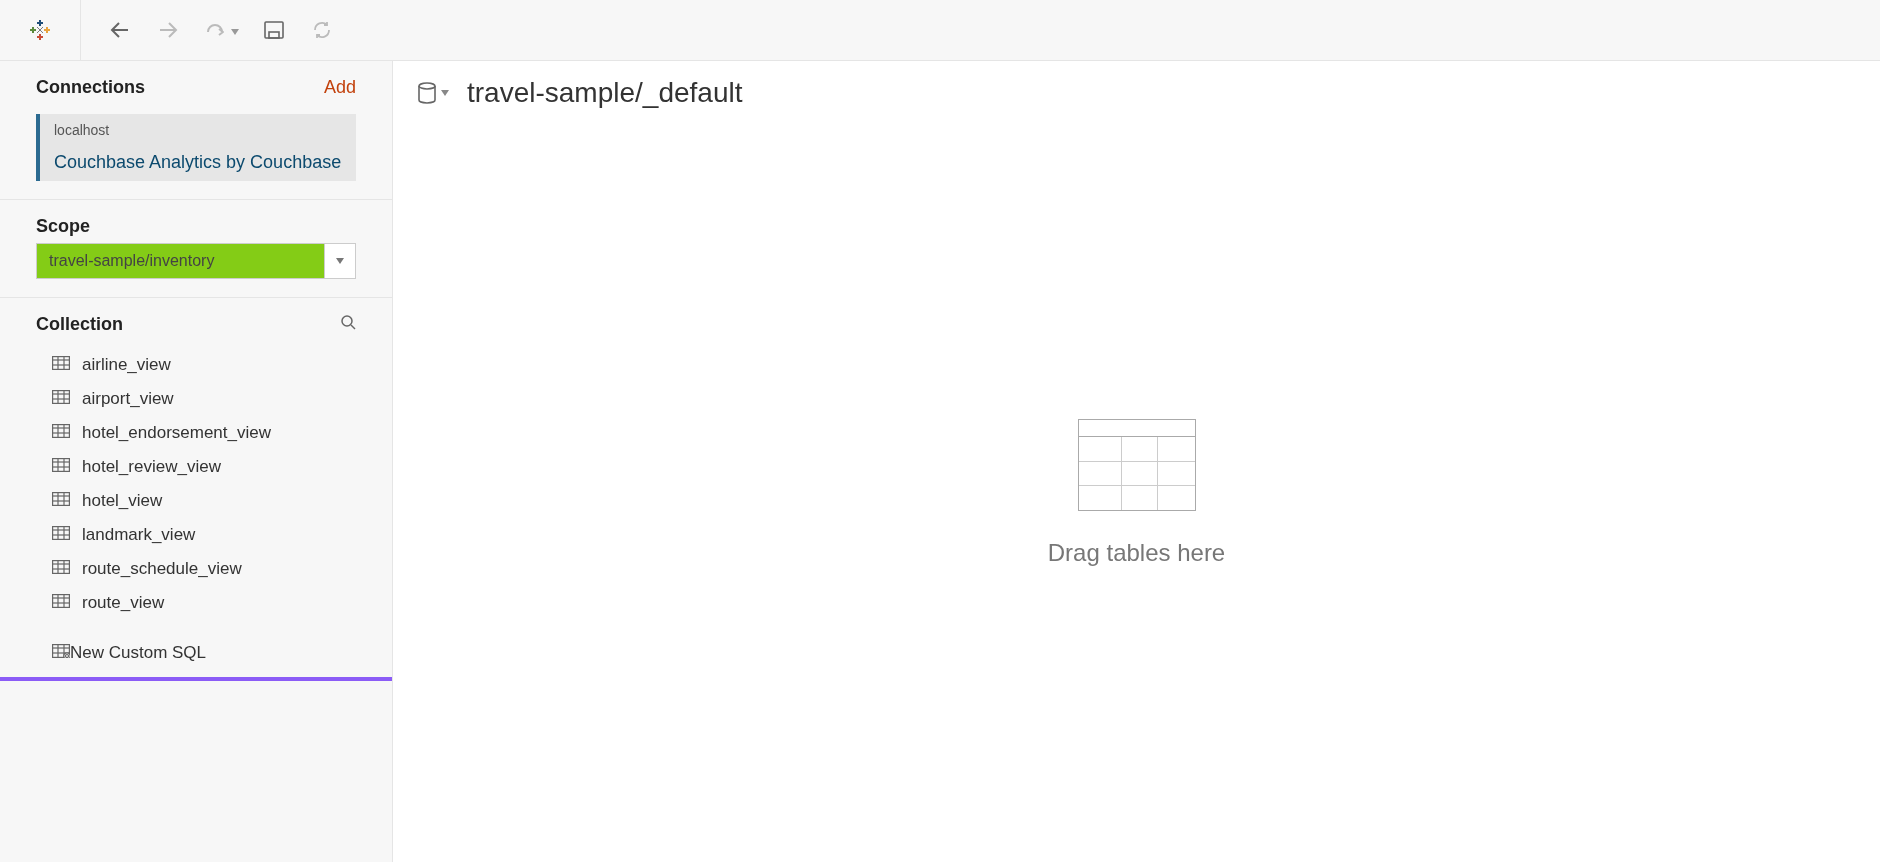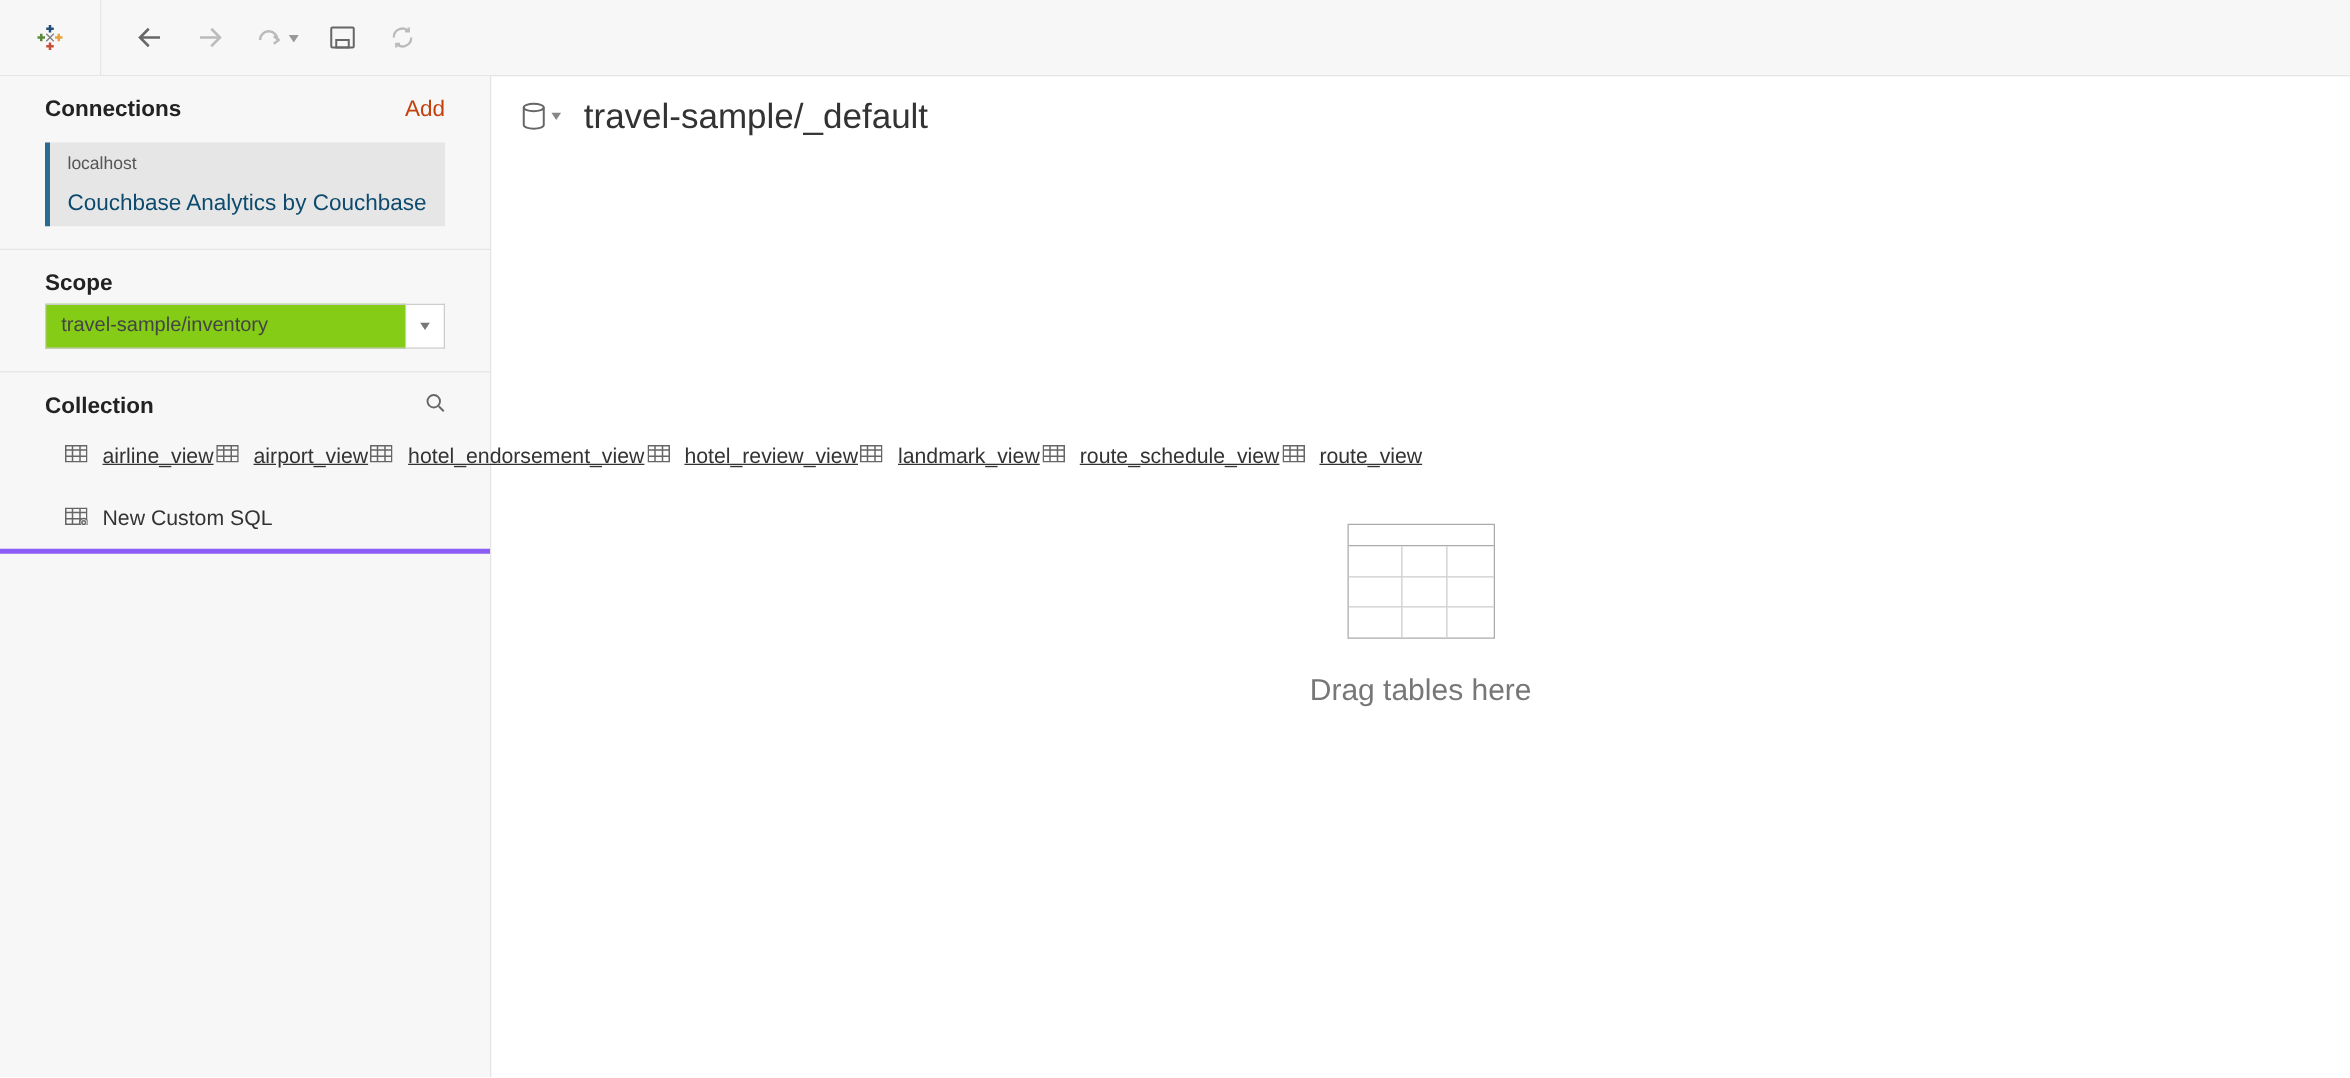--- a/index.html
+++ b/index.html
@@ -118,36 +118,35 @@
       border-bottom: 4px solid #8b5cf6;
   }
   .collection-header {
     display: flex;
     justify-content: space-between;
     align-items: center;
     margin-bottom: 14px;
   }
   .search-icon { cursor:pointer; }
   .collection-list {
-    display:flex; flex-direction:row; gap:2px;
+    display:flex; flex-direction:column; gap:2px;
     padding-left: 16px;
-    text-decoration: underline;
   }
   .table-item {
     display:flex;
     align-items:center;
     gap:12px;
     padding: 6px 0;
     font-size: 17px;
     color: #333;
     cursor: grab;
   }
   .table-icon { width:18px; height:14px; }
   .custom-sql {
-    display:flex; align-items:center; gap:12px;
+    display:flex; align-items:center; 
     padding: 14px 0 4px 16px;
     font-size: 17px;
     color: #333;
     margin-top: 10px;
     cursor:pointer;
   }
   
   .main {
     flex: 1;
     display:flex;
@@ -334,20 +333,30 @@
               <span>hotel_review_view</span>
             </div>
             <div class="table-item">
               <span><svg class="table-icon" viewBox="0 0 18 14" fill="none" stroke="#666" stroke-width="1.2">
                   <rect x="0.6" y="0.6" width="16.8" height="12.8"></rect>
                   <line x1="0.6" y1="4" x2="17.4" y2="4"></line>
                   <line x1="0.6" y1="9" x2="17.4" y2="9"></line>
                   <line x1="6" y1="0.6" x2="6" y2="13.4"></line>
                   <line x1="12" y1="0.6" x2="12" y2="13.4"></line>
                 </svg></span>
+              <span>hotel_view</span>
+            </div>
+            <div class="table-item">
+              <span><svg class="table-icon" viewBox="0 0 18 14" fill="none" stroke="#666" stroke-width="1.2">
+                  <rect x="0.6" y="0.6" width="16.8" height="12.8"></rect>
+                  <line x1="0.6" y1="4" x2="17.4" y2="4"></line>
+                  <line x1="0.6" y1="9" x2="17.4" y2="9"></line>
+                  <line x1="6" y1="0.6" x2="6" y2="13.4"></line>
+                  <line x1="12" y1="0.6" x2="12" y2="13.4"></line>
+                </svg></span>
               <span>landmark_view</span>
             </div>
             <div class="table-item">
               <span><svg class="table-icon" viewBox="0 0 18 14" fill="none" stroke="#666" stroke-width="1.2">
                   <rect x="0.6" y="0.6" width="16.8" height="12.8"></rect>
                   <line x1="0.6" y1="4" x2="17.4" y2="4"></line>
                   <line x1="0.6" y1="9" x2="17.4" y2="9"></line>
                   <line x1="6" y1="0.6" x2="6" y2="13.4"></line>
                   <line x1="12" y1="0.6" x2="12" y2="13.4"></line>
                 </svg></span>

